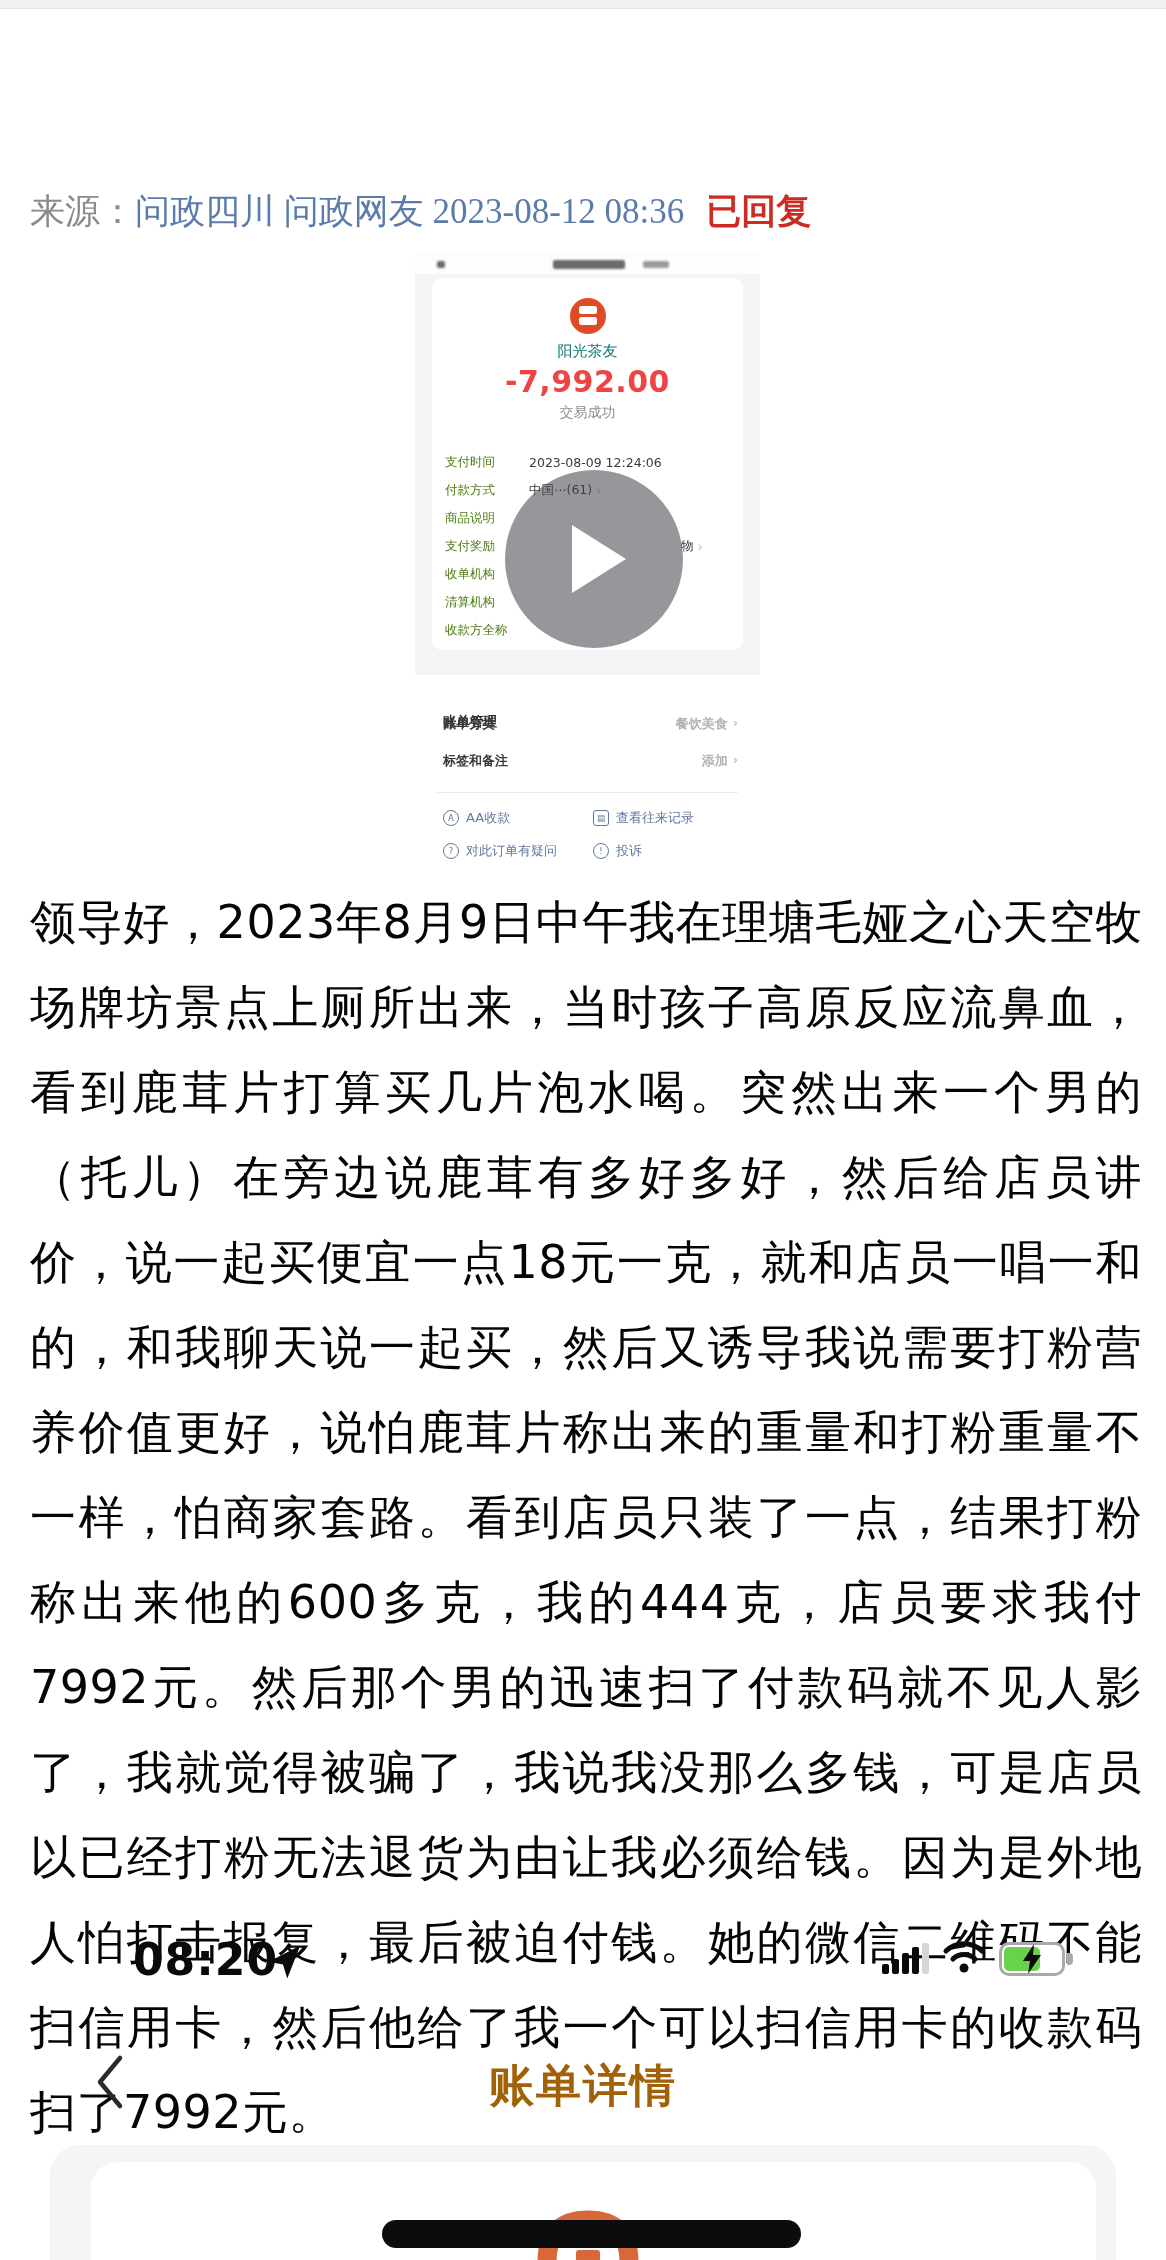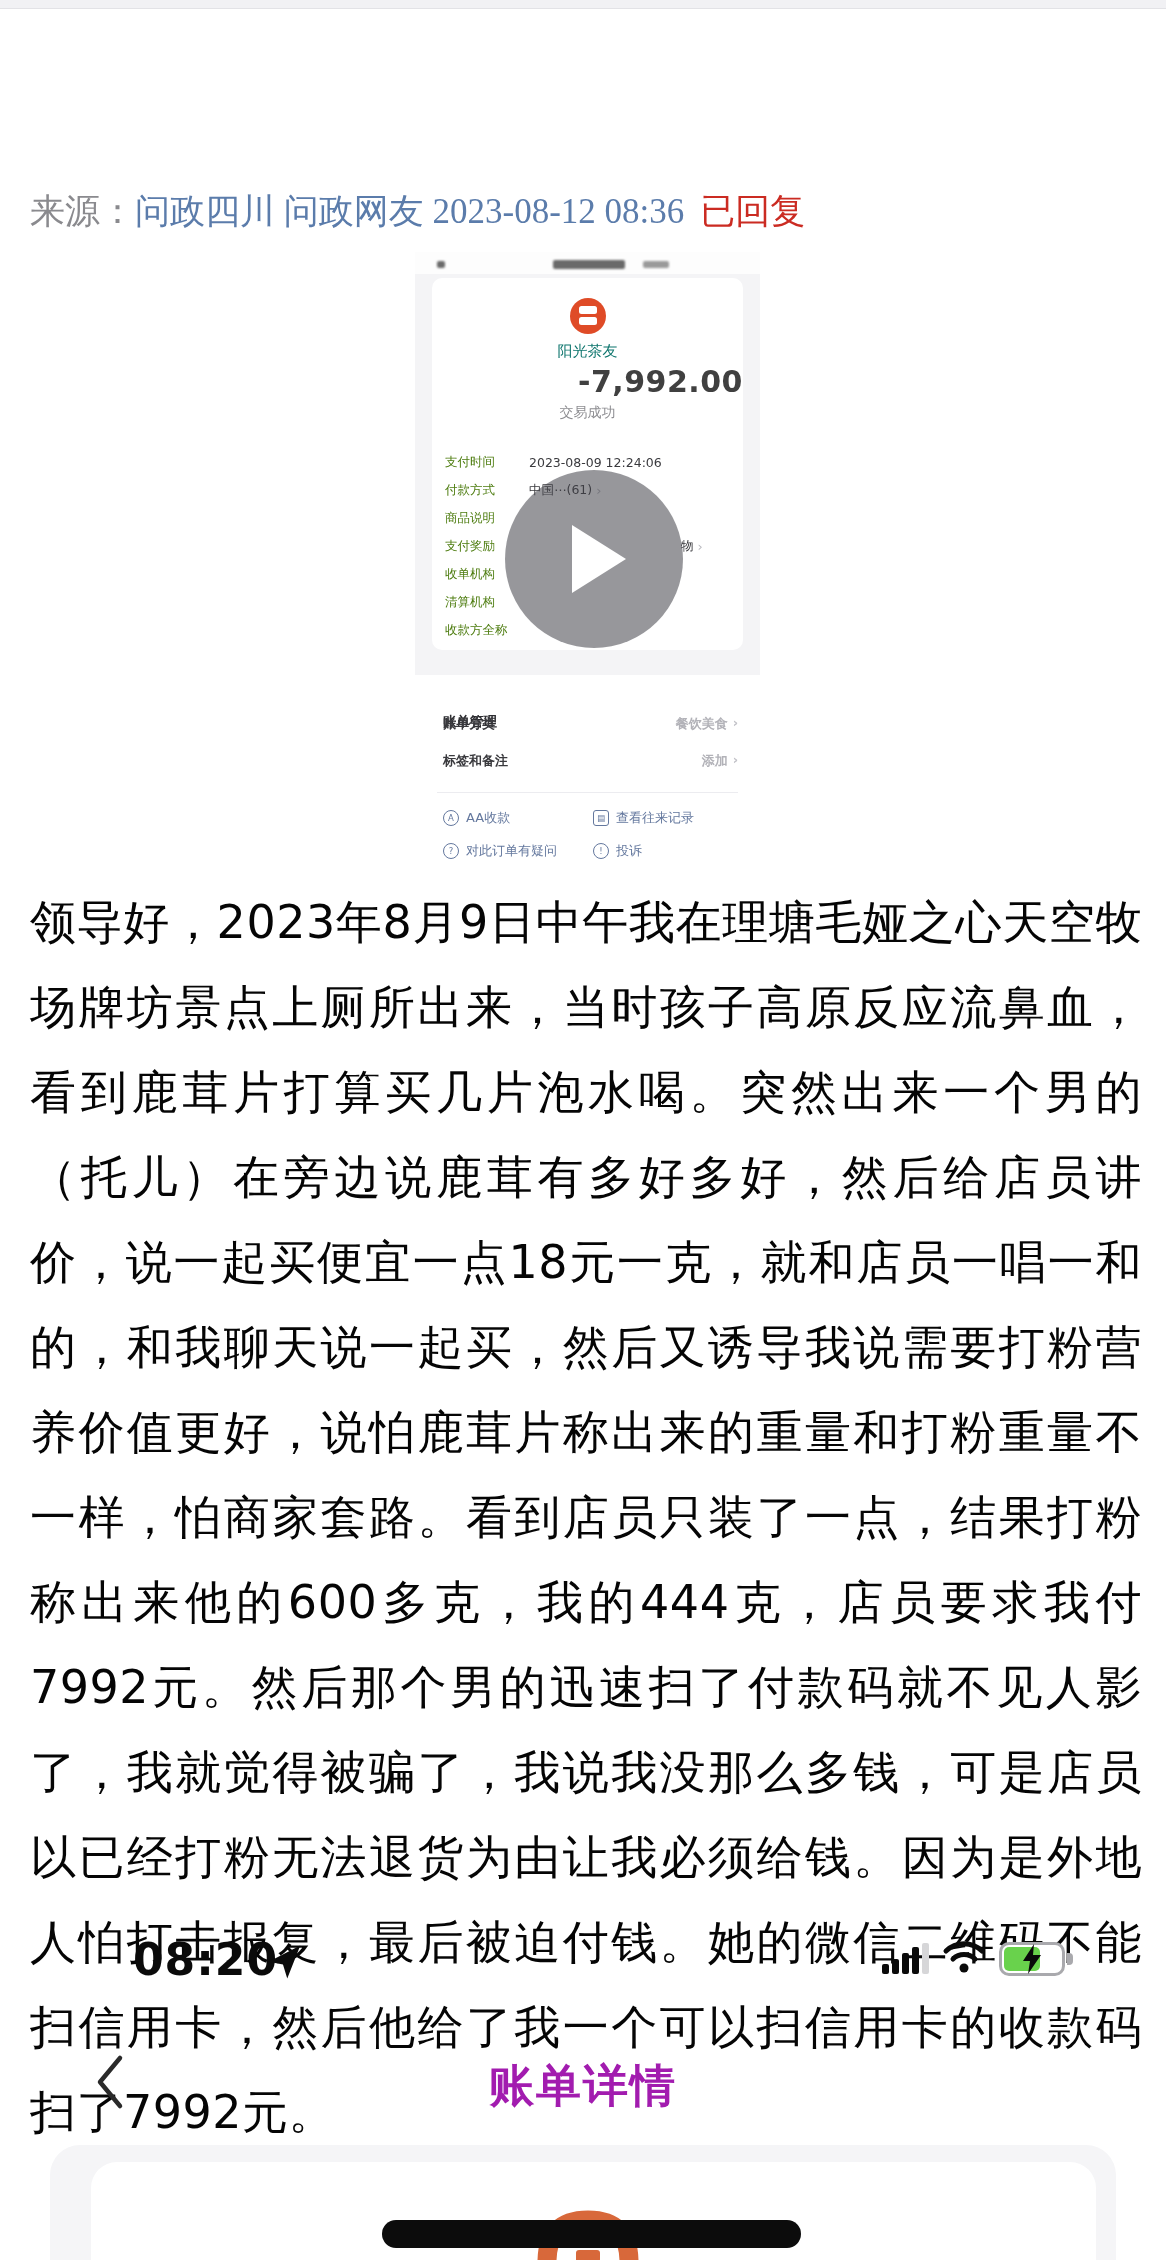--- a/index.html
+++ b/index.html
@@ -8,35 +8,35 @@
   .page { position:absolute; inset:0; width:1166px; height:2260px; background:#fff; overflow:hidden; }
 
   
   .top-strip { position:absolute; left:0; top:0; width:1166px; height:9px; background:#f1f1f4; border-bottom:1px solid #e2e2e6; }
 
   
   .post-title { position:absolute; left:30px; top:20px; width:1110px; color:#5b7cab; font-size:46px; line-height:70px; font-weight:500; letter-spacing:1px; }
   .source-line { position:absolute; left:30px; top:188px; width:1110px; font-size:35px; white-space:nowrap; }
   .source-label { color:#8a8a8e; }
   .source-meta { color:#5b7cab;font-family:Liberation Serif, serif; }
-  .reply-badge { color:#cb2b22; font-weight:400; margin-left:16px; }
+  .reply-badge { color:#cb2b22; font-weight:700; margin-left:22px; }
 
   
   .thumb { position:absolute; left:415px; top:252px; width:345px; height:613px; background:#f4f4f6; overflow:hidden; cursor:pointer; }
   .thumb-header { position:absolute; left:0; top:0; width:100%; height:22px; background:#fdfdfd; }
   .smudge { position:absolute; background:#6a6a6a; filter:blur(1.2px); border-radius:2px; }
   .smudge.a { left:22px; top:9px; width:8px; height:7px; }
   .smudge.b { left:138px; top:8px; width:72px; height:9px; }
   .smudge.c { left:228px; top:9px; width:26px; height:7px; background:#9a9a9a; }
   .pay-card { position:absolute; left:17px; top:26px; width:311px; height:372px; background:#fff; border-radius:10px; }
   .pay-icon { position:absolute; left:50%; transform:translateX(-50%); top:20px; width:36px; height:36px; border-radius:50%; background:#df4b27; }
   .pay-icon .w1,.pay-icon .w2 { position:absolute; left:9px; width:18px; height:8px; background:#fff; border-radius:2.5px; }
   .pay-icon .w1 { top:8px; } .pay-icon .w2 { top:19px; }
   .merchant { position:absolute; top:64px; width:100%; text-align:center; font-size:15px; color:#0f766e; }
-  .amount { position:absolute; top:86px; width:100%; text-align:right; font-size:30px; font-weight:700; color:#404040; letter-spacing:0.5px; }
+  .amount { position:absolute; top:86px; width:100%; text-align:center; font-size:30px; font-weight:700; color:#ef4444; letter-spacing:0.5px; }
   .pay-status { position:absolute; top:126px; width:100%; text-align:center; font-size:14px; color:#8d8d91; }
   .detail-rows { position:absolute; left:13px; right:13px; top:170px; }
   .detail-row { display:flex; height:28px; align-items:center; font-size:12.5px; }
   .detail-row .dl { width:84px; color:#4d7c0f; }
   .detail-row .dv { color:#3a3a3e; }
   .detail-row .chev { color:#b9b9bf; margin-left:4px; font-size:13px; }
   .detail-row.reward .dv { margin-left:152px; }
 
   .play-btn { position:absolute; left:90px; top:218px; width:178px; height:178px; border-radius:50%; background:rgba(66,66,72,0.55); }
   .play-btn .tri { position:absolute; left:67px; top:55px; width:0; height:0; border-left:54px solid #fff; border-top:34px solid transparent; border-bottom:34px solid transparent; }
@@ -67,21 +67,21 @@
   .sig .b1{height:10px}.sig .b2{height:15px}.sig .b3{height:21px}.sig .b4{height:27px}
   .sig .b5{height:31px; background:#d6d6d8;}
   .batt { position:relative; width:74px; height:34px; }
   .batt .shell { position:absolute; left:0; top:0; width:66px; height:34px; border:3px solid #a9a9ad; border-radius:10px; background:#fff; }
   .batt .fill { position:absolute; left:5px; top:5px; width:36px; height:24px; border-radius:5px; background:#69d24c; }
   .batt .nub { position:absolute; right:0; top:11px; width:6px; height:12px; background:#a9a9ad; border-radius:0 4px 4px 0; }
   .batt svg { position:absolute; left:22px; top:2px; }
 
   .navbar { position:absolute; left:0; top:2042px; width:1166px; height:80px; }
   .nav-back { position:absolute; left:92px; top:12px; }
-  .nav-title { position:absolute; left:0; top:14px; width:100%; text-align:center; font-size:45px; font-weight:700; color:#a21caf; letter-spacing:2px; }
+  .nav-title { position:absolute; left:0; top:14px; width:100%; text-align:center; font-size:45px; font-weight:700; color:#a16207; letter-spacing:2px; }
 
   .bottom-band { position:absolute; left:50px; top:2145px; width:1066px; height:115px; background:#f5f5f7; border-radius:30px 30px 0 0; }
   .bottom-card { position:absolute; left:91px; top:2162px; width:1005px; height:98px; background:#fff; border-radius:26px 26px 0 0; }
   .arch { position:absolute; left:533px; top:2210px; z-index:2; }
   .redact-pill { position:absolute; left:382px; top:2220px; width:419px; height:28px; border-radius:14px; background:#0c0c0c; z-index:3; }
 </style>
 </head>
 <body>
 
 <div class="page">

